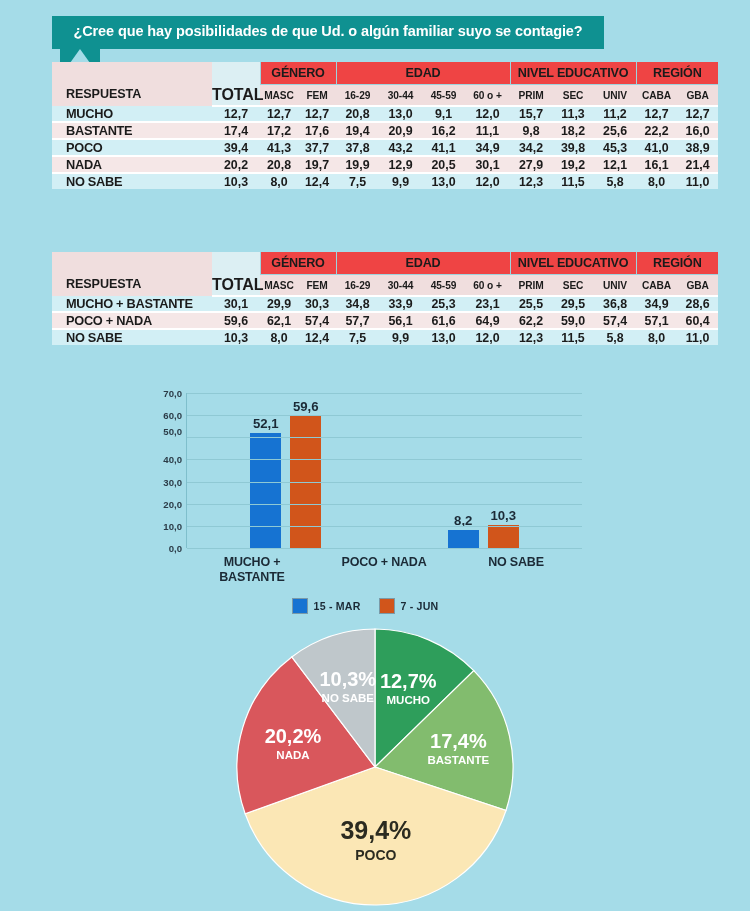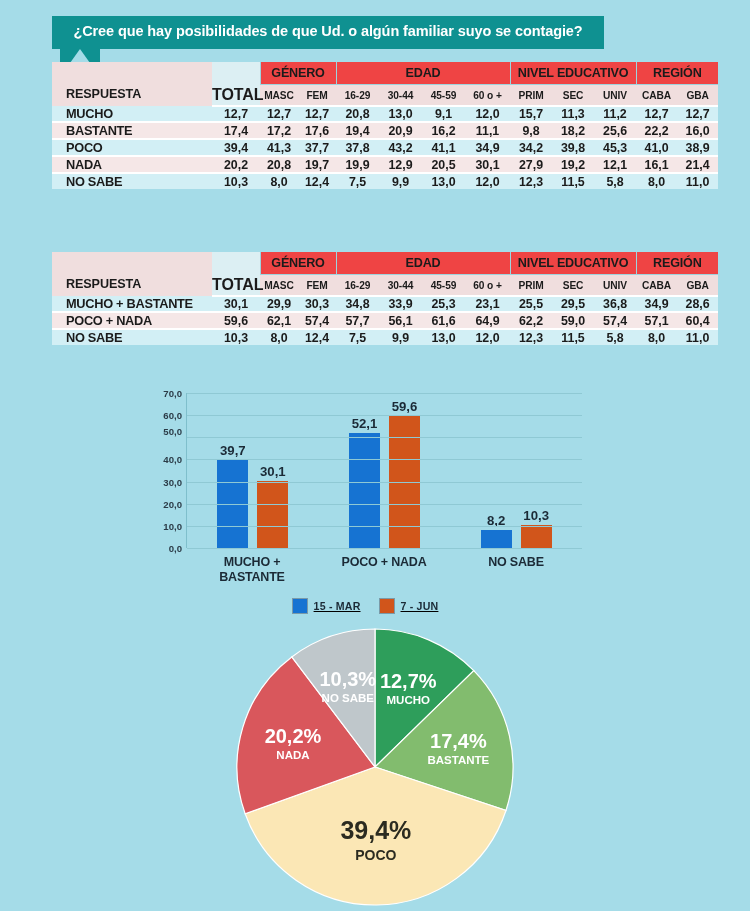--- a/index.html
+++ b/index.html
@@ -187,21 +187,20 @@
     letter-spacing: -0.2px;
   }
   .bc-legend {
     position: absolute;
     left: 0; right: 0;
     top: 213px;
     display: flex;
     justify-content: center;
     align-items: center;
     gap: 18px;
-    text-decoration: underline;
   }
   .bc-leg-item {
     display: flex;
     align-items: center;
     gap: 6px;
   }
   .bc-swatch {
     width: 14px; height: 14px;
     border: 1px solid #7a9aa8;
   }
@@ -439,28 +438,20 @@
         <td>8,0</td>
         <td>11,0</td>
       </tr>
     </tbody>
 </table>
 
 <div class="barchart">
   <div class="bc-plot" id="bc-plot">
     <div class="bc-groups" id="bc-groups">
         <div class="bc-group">
-          <div class="bc-bar s0" style="height: 87.9071px; background: rgb(22, 115, 210);">
-            <div class="bc-val">39,7</div>
-          </div>
-          <div class="bc-bar s1" style="height: 66.65px; background: rgb(209, 85, 27);">
-            <div class="bc-val">30,1</div>
-          </div>
-        </div>
-        <div class="bc-group">
           <div class="bc-bar s0" style="height: 115.364px; background: rgb(22, 115, 210);">
             <div class="bc-val">52,1</div>
           </div>
           <div class="bc-bar s1" style="height: 131.971px; background: rgb(209, 85, 27);">
             <div class="bc-val">59,6</div>
           </div>
         </div>
         <div class="bc-group">
           <div class="bc-bar s0" style="height: 18.1571px; background: rgb(22, 115, 210);">
             <div class="bc-val">8,2</div>

